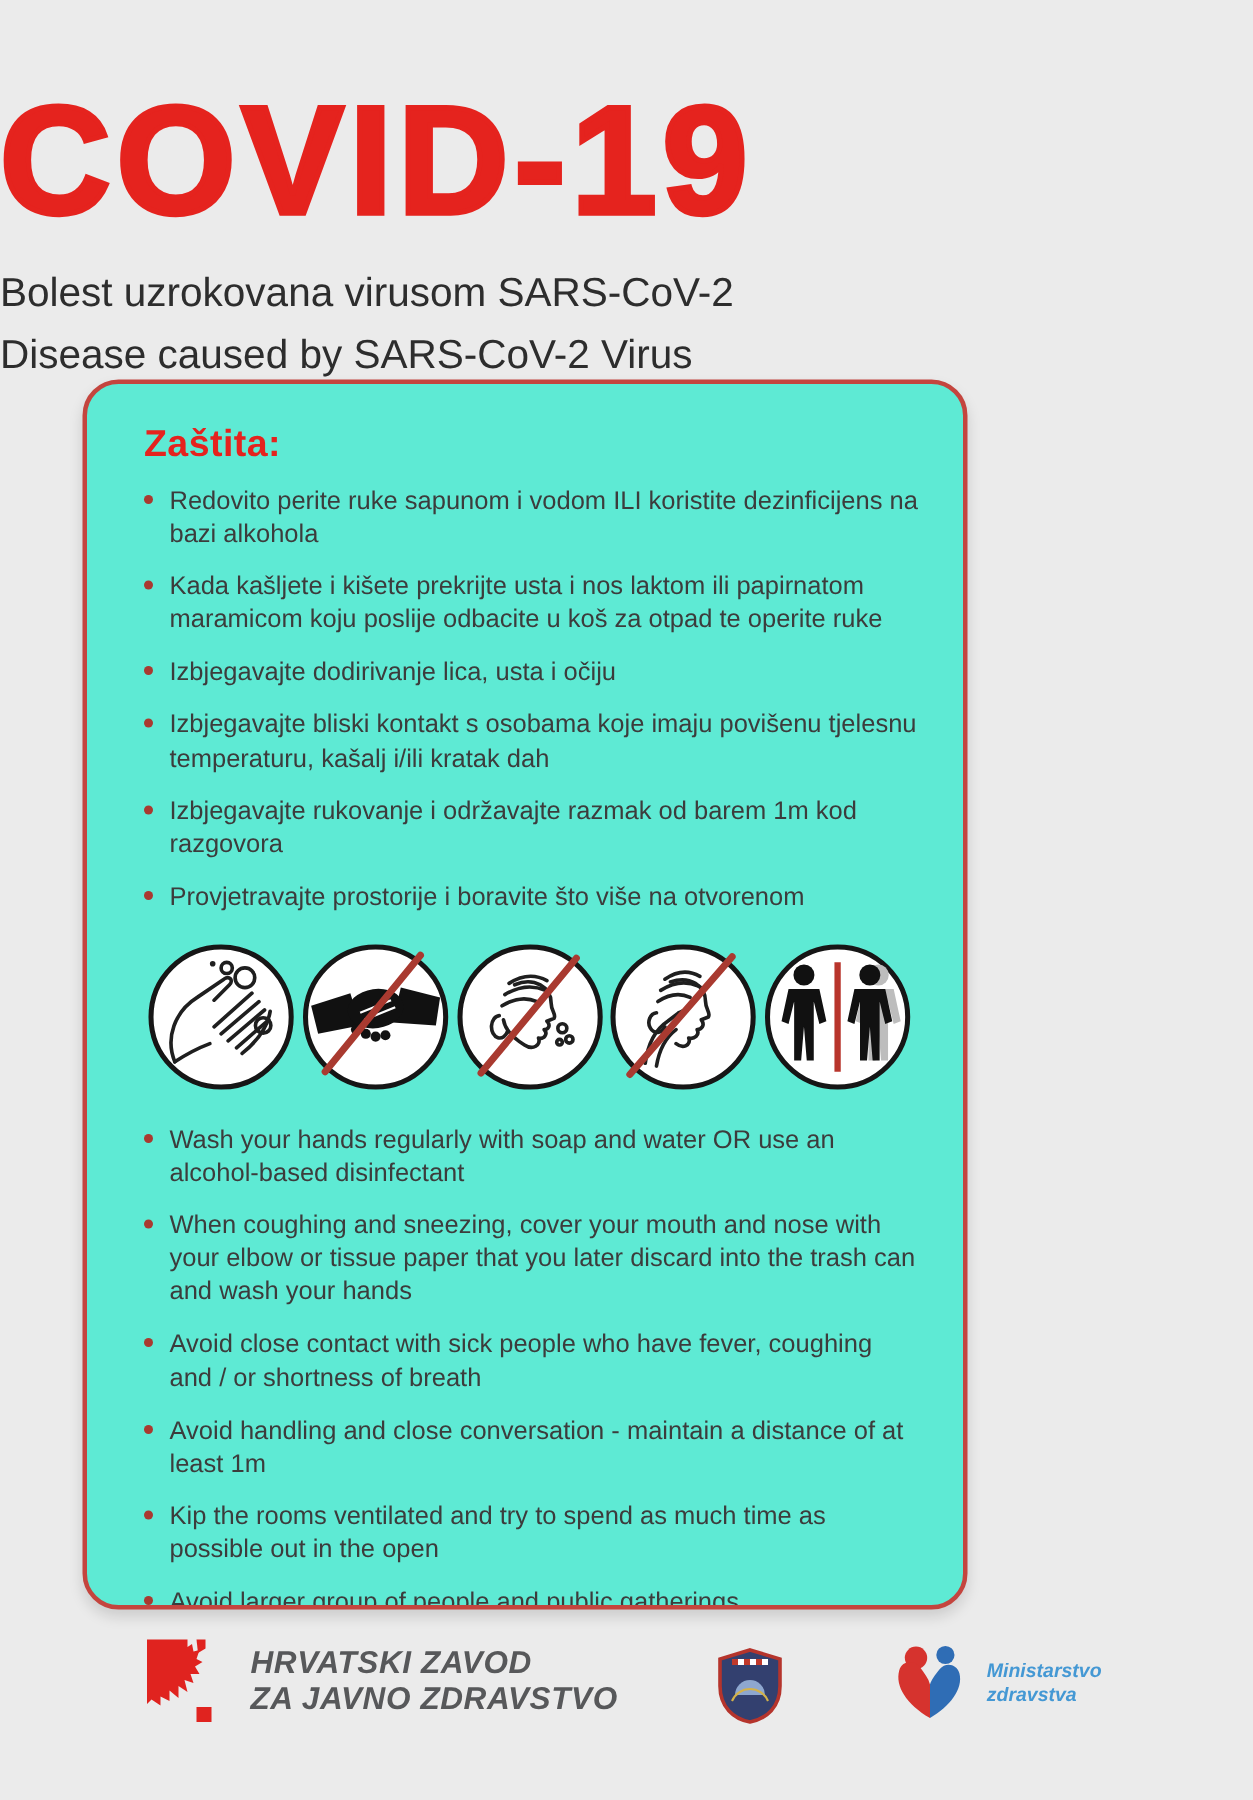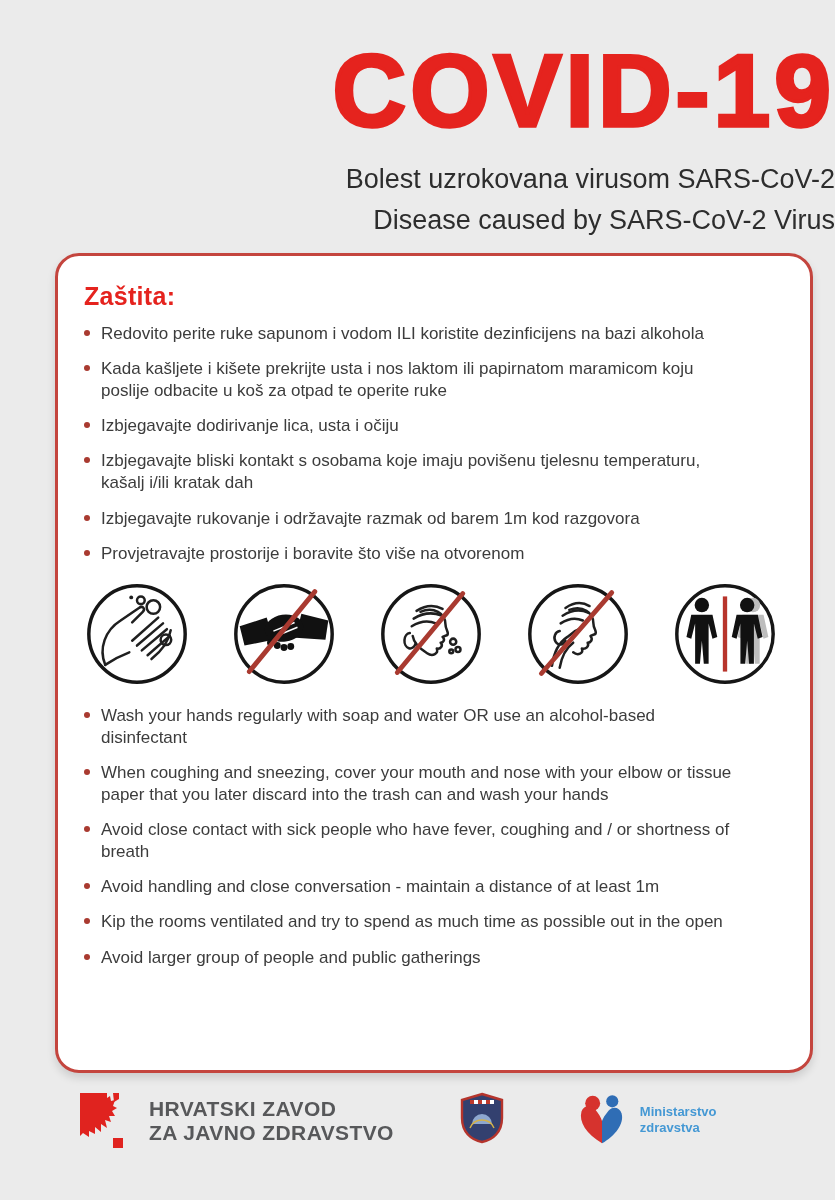--- a/index.html
+++ b/index.html
@@ -5,37 +5,37 @@
   html,body{margin:0;padding:0;}
   body{
     width:835px;height:1200px;
     background:#ebebeb;
     font-family:"Liberation Sans", sans-serif;
     -webkit-font-smoothing:antialiased;
   }
   .page{position:relative;width:835px;height:1200px;overflow:hidden;background:#ebebeb;}
 
   
-  .header{ text-align:right; padding-top:40px; }
+  .header{ text-align:left; padding-top:56px; }
   .title{
     margin:0; line-height:1;
     font-size:102px; font-weight:bold; letter-spacing:4px;
     color:#e5231e; -webkit-text-stroke:3.5px #e5231e;
   }
   .subtitle{ margin:0; font-size:27px; color:#2d2d2d; line-height:1.5; }
   .subtitles{ margin-top:17px; }
 
   
   .box{
-    position:absolute; left:55px; top:253px; width:758px; height:820px;
+    position:absolute; left:55px; top:253px; width:590px; height:820px;
     box-sizing:border-box;
-    background:#ffffff;
+    background:#5eead4;
     border:3px solid #c4453e; border-radius:24px;
     box-shadow:0 5px 9px rgba(0,0,0,0.13);
-    padding:26px 28px 0 26px;
+    padding:26px 28px 0 38px;
     overflow:hidden;
   }
   .section-heading{
     margin:0 0 12px 0;
     font-size:25px; font-weight:bold; color:#e5231e; letter-spacing:0.3px;
   }
   ul.bullets{ list-style:none; margin:0 0 6px 0; padding:0; }
   ul.bullets li{
     display:flex; align-items:flex-start; gap:11px;
     margin:0 0 13px 0;
@@ -50,22 +50,22 @@
   
   .icon-row{
     display:flex; justify-content:space-between; align-items:center;
     margin:16px 4px 18px 0;
   }
   .icon{ width:106px; height:106px; }
   .icon svg{ display:block; width:100%; height:100%; }
 
   
   .footer{
-    position:absolute; left:77px; top:1091px; width:660px;
-    display:flex; align-items:flex-start;
+    position:absolute; left:95px; top:1091px; width:660px;
+    display:flex; align-items:flex-end;font-style:italic;
   }
   .hzjz{ display:flex; align-items:center; }
   .hzjz-mark{ width:50px; height:60px; }
   .hzjz-text{
     margin-left:22px;
     font-size:21px; font-weight:bold; color:#57585a;
     letter-spacing:0.4px; line-height:1.12; text-transform:uppercase;
   }
   .badge{ width:44px; height:54px; margin-left:66px; }
   .ministry{ display:flex; align-items:center; margin-left:70px; }

